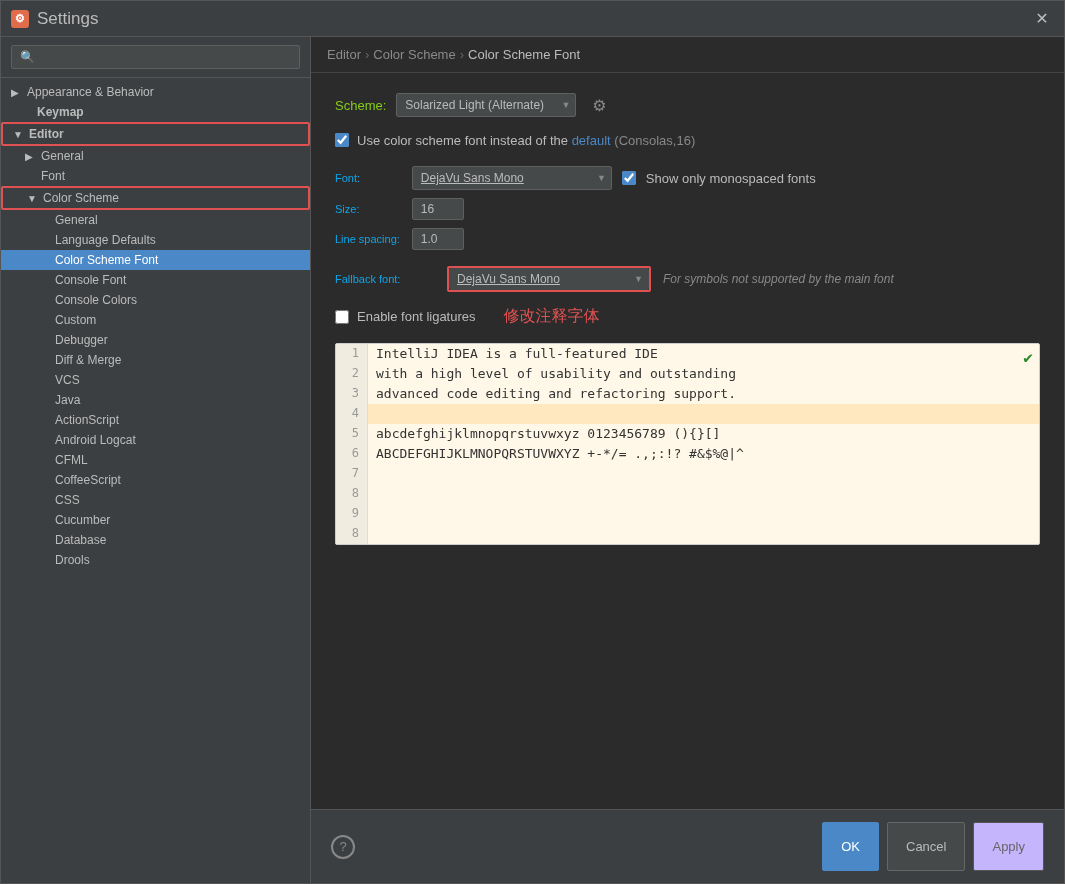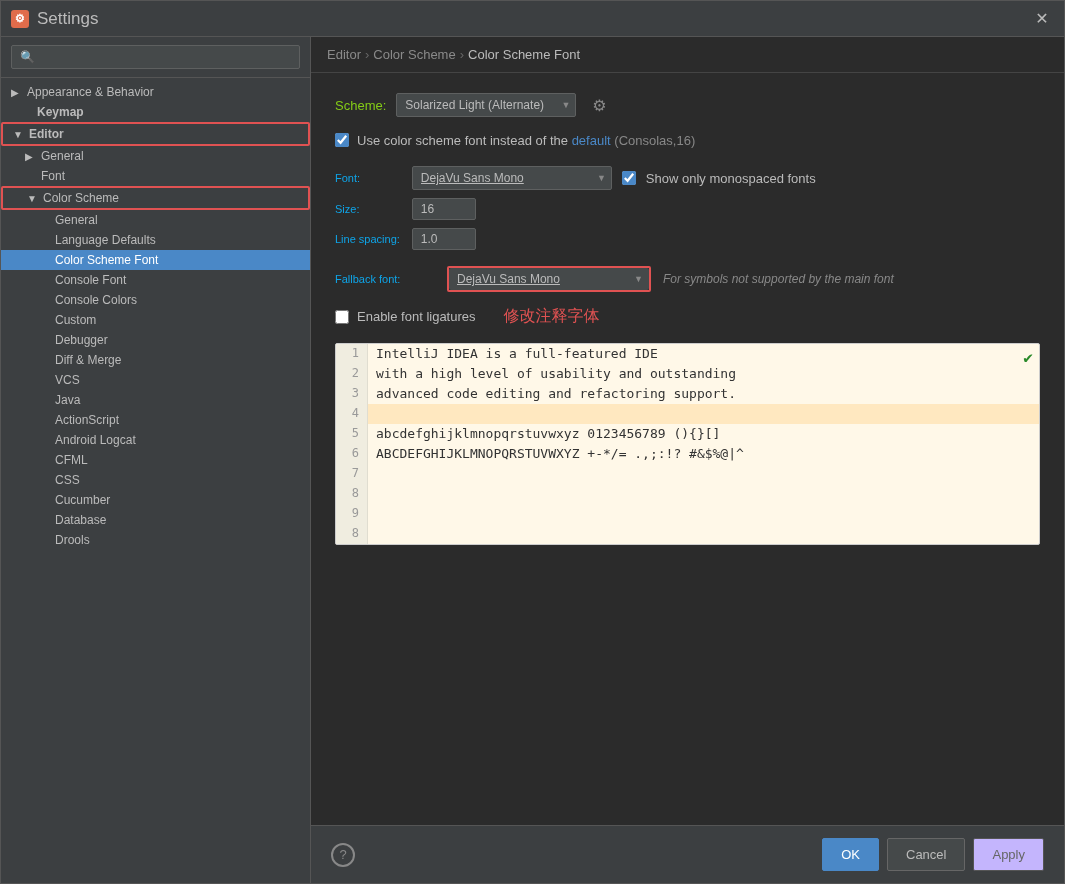--- a/index.html
+++ b/index.html
@@ -44,39 +44,39 @@
     .gear-btn { background: none; border: none; color: #888; cursor: pointer; font-size: 16px; padding: 2px 6px; }
 
     .checkbox-row { display: flex; gap: 8px; margin-bottom: 18px; }
     .cb { width: 14px; height: 14px; accent-color: #4a88c7; }
     .link-text { color: #4a88c7; }
     .hint-text { color: #888; }
 
     .form-grid { display: grid; grid-template-columns: auto 1fr; gap: 8px 12px; align-items: center; margin-bottom: 16px; }
     .form-label { color: #0ea5e9; font-size: 11px; text-align: left; white-space: nowrap; }
     .form-field { display: flex; align-items: center; gap: 10px; }
-    .text-input { background: #45494a; border: 1px solid #5e6060; color: #bbbbbb; padding: 3px 8px; font-size: 12px; border-radius: 2px; width: 64px; }
+    .text-input { background: #45494a; border: 1px solid #5e6060; color: #bbbbbb; padding: 3px 8px; font-size: 12px; border-radius: 2px; width: 52px; }
     .font-select-wrapper { position: relative; display: inline-flex; align-items: center; }
     .font-select-wrapper::after { content: '▼'; position: absolute; right: 6px; font-size: 9px; color: #888; pointer-events: none; }
     .font-select { background: #45494a; border: 1px solid #5e6060; color: #bbbbbb; padding: 4px 24px 4px 8px; font-size: 12px; border-radius: 2px; cursor: pointer; appearance: none; min-width: 200px; text-decoration: underline; }
     .checkbox-small { width: 14px; height: 14px; accent-color: #4a88c7; }
     .fallback-hint { color: #888; font-size: 12px; font-style: italic; }
 
     .preview-area { background: #fff8e8; border: 1px solid #ccc; border-radius: 2px; padding: 0; font-family: 'DejaVu Sans Mono', 'Courier New', monospace; font-size: 13px; color: #333; overflow: hidden; position: relative; }
     .preview-line { display: flex; min-height: 20px; }
     .line-num { color: #999; background: #f0ede0; min-width: 32px; text-align: right; padding: 2px 8px 2px 4px; font-size: 12px; border-right: 1px solid #e0ddd0; user-select: none; }
     .line-content { padding: 2px 8px; font-size: 13px; color: #333; flex: 1; }
     .preview-line.active-line { background: #ffe8c0; }
     .check-mark { position: absolute; top: 4px; right: 6px; color: #2a8a2a; font-size: 16px; }
 
     .bottom-bar { padding: 12px 20px; display: flex; justify-content: space-between; align-items: center; border-top: 1px solid #555; background: #3c3f41; }
     .bottom-left { display: flex; align-items: center; }
     .help-btn { width: 24px; height: 24px; border-radius: 50%; background: none; border: 2px solid #888; color: #888; font-size: 13px; cursor: pointer; display: flex; align-items: center; justify-content: center; }
     .bottom-right { display: flex; gap: 8px; }
-    .btn { padding: 8px 18px; border-radius: 2px; font-size: 13px; cursor: pointer; border: 1px solid #666; }
+    .btn { padding: 16px 18px; border-radius: 2px; font-size: 13px; cursor: pointer; border: 1px solid #666; }
     .btn-primary { background: #4a88c7; color: white; border-color: #4a88c7; }
     .btn-default { background: #45494a; color: #bbbbbb; border-color: #666; }
     .btn-disabled { background: #c4b5fd; color: #666; border-color: #555; cursor: default; }
 
     .red-box { border: 2px solid #e05252 !important; border-radius: 2px; }
   </style>
 </head>
 <body>
 
 <div class="window">
@@ -168,20 +168,24 @@
         <div class="tree-item indent2">
           <span class="arrow"></span>
           <span>Android Logcat</span>
         </div>
         <div class="tree-item indent2">
           <span class="arrow"></span>
           <span>CFML</span>
         </div>
         <div class="tree-item indent2">
           <span class="arrow"></span>
+          <span>CoffeeScript</span>
+        </div>
+        <div class="tree-item indent2">
+          <span class="arrow"></span>
           <span>CSS</span>
         </div>
         <div class="tree-item indent2">
           <span class="arrow"></span>
           <span>Cucumber</span>
         </div>
         <div class="tree-item indent2">
           <span class="arrow"></span>
           <span>Database</span>
         </div>

